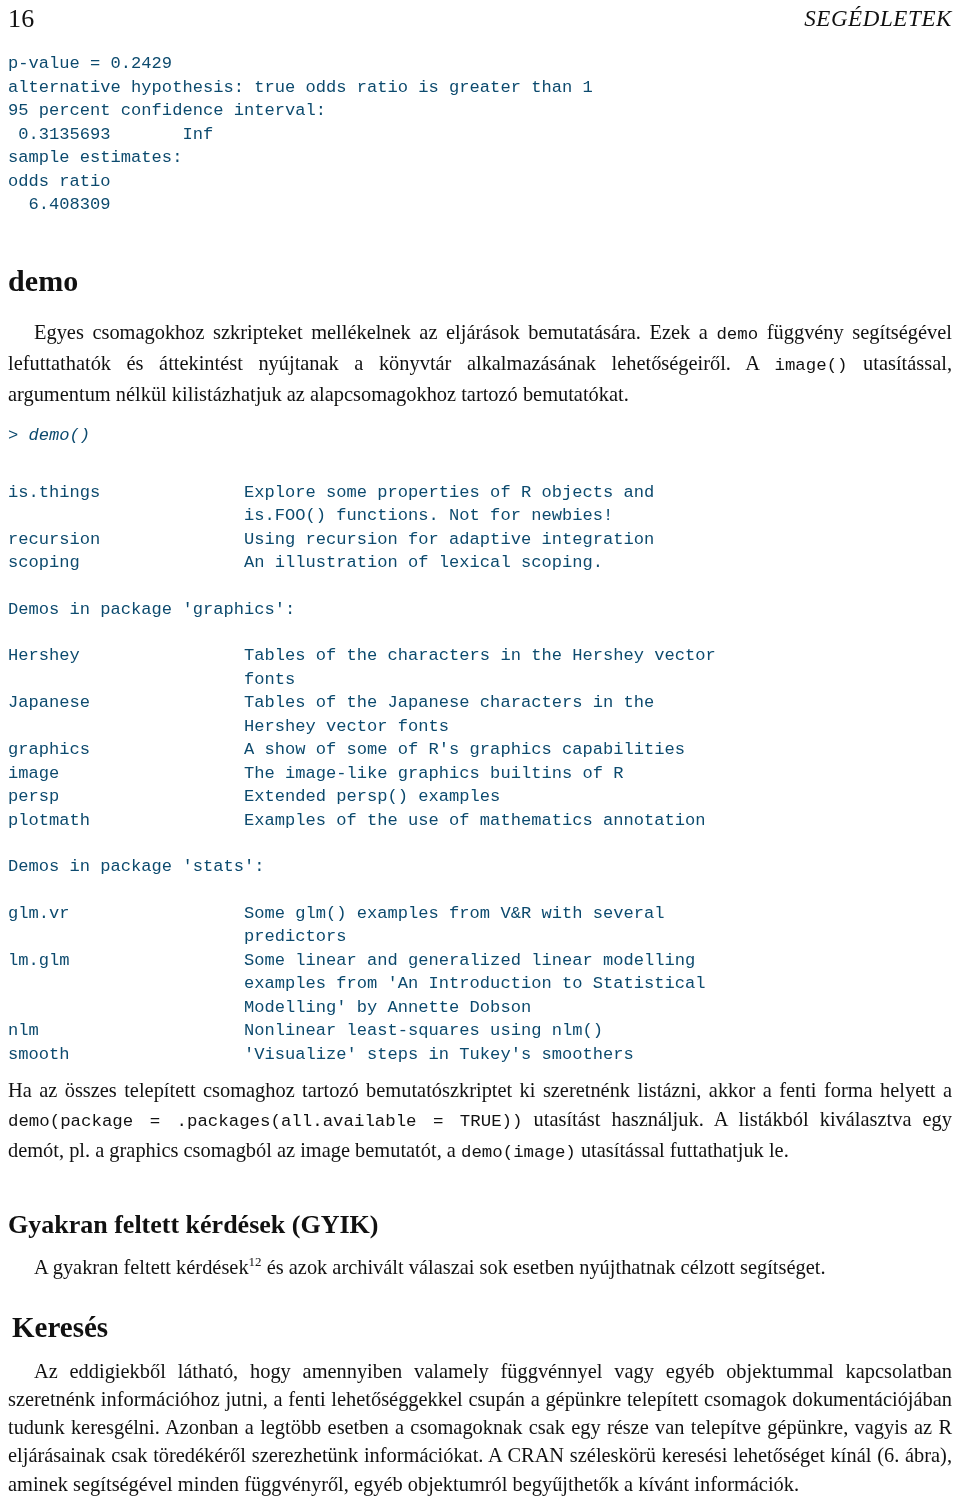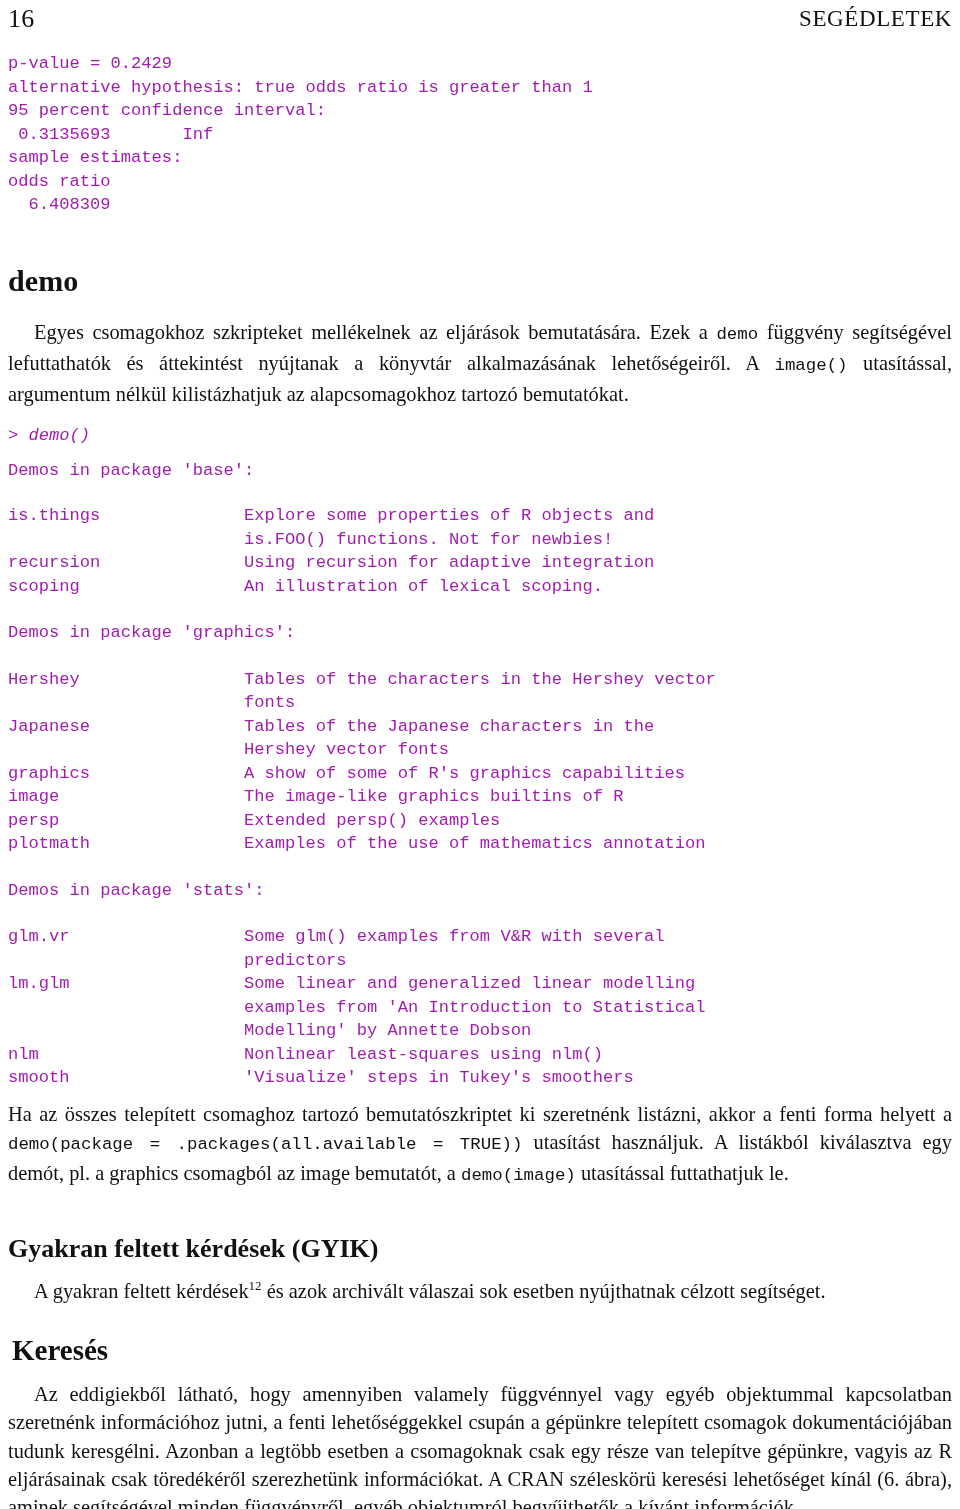--- a/index.html
+++ b/index.html
@@ -36,41 +36,42 @@
   }
   .runhead .folio {
     font-size: 26px;
     line-height: 30px;
     font-family: "Liberation Serif", "DejaVu Serif", serif;
     letter-spacing: 0.3px;
   }
   .runhead .headtitle {
     font-size: 23px;
     line-height: 30px;
+    font-style: italic;
     letter-spacing: 0.6px;
     font-family: "Liberation Serif", "DejaVu Serif", serif;
   }
 
   
   .content {
     position: absolute;
     left: 8px;
     top: 52px;
     width: 944px;
   }
 
   
   pre.verb {
     font-family: "Liberation Mono", "DejaVu Sans Mono", monospace;
     font-size: 17.1px;
     line-height: 23.5px;
     margin: 0;
     padding: 0;
     white-space: pre;
-    color: #a21caf;
+    color: #0c4a6e;
     letter-spacing: 0px;
   }
   .vgap-s { height: 11px; }
   .vgap-m { height: 24px; }
 
   
   h1.sect {
     font-family: "Liberation Serif", "DejaVu Serif", serif;
     font-size: 30px;
     font-weight: bold;
@@ -169,21 +170,20 @@
     <div style="height:19px"></div>
 
     <p class="body indent"><span>Egyes csomagokhoz szkripteket mellékelnek az eljárások bemutatására. Ezek a </span><code class="inl">demo</code><span> függvény segítségével lefuttathatók és áttekintést nyújtanak a könyvtár alkalmazásának lehetőségeiről. A </span><code class="inl">image()</code><span> utasítással, argumentum nélkül kilistázhatjuk az alapcsomagokhoz tartozó bemutatókat.</span></p>
 
     <div style="height:16px"></div>
 
     <pre class="verb" style="font-style:italic">&gt; demo()</pre>
 
     <div class="vgap-s"></div>
 
-    <pre class="verb">Demos in package 'base':</pre>
 
     <div style="height:22px"></div>
 
     <pre class="verb">is.things              Explore some properties of R objects and
                        is.FOO() functions. Not for newbies!
 recursion              Using recursion for adaptive integration
 scoping                An illustration of lexical scoping.</pre>
 
     <div style="height:23px"></div>
 

